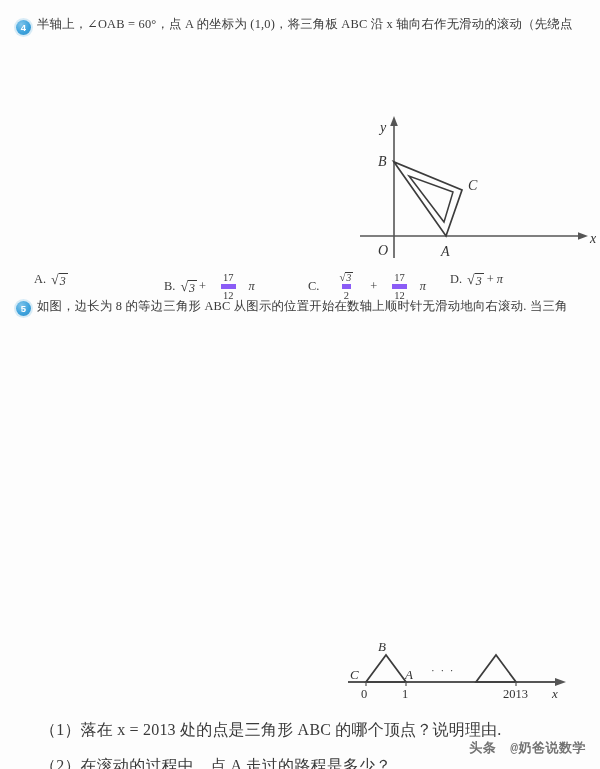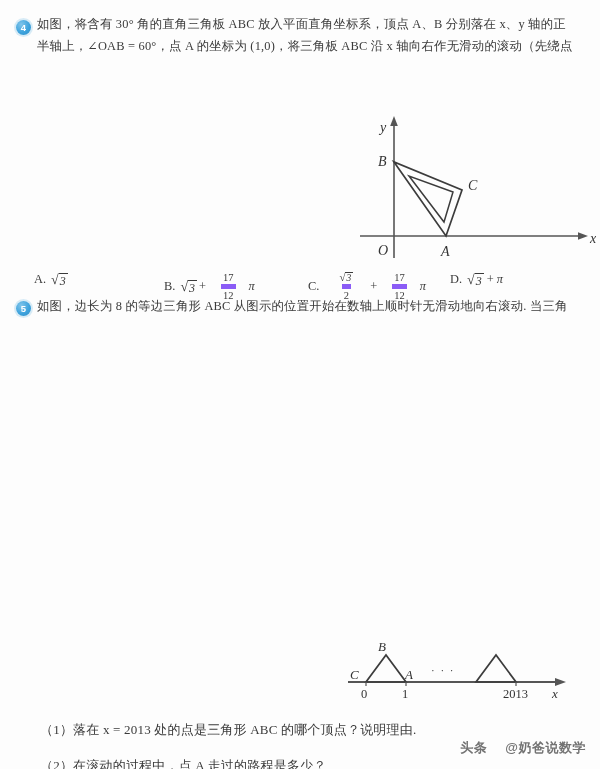--- a/index.html
+++ b/index.html
@@ -129,55 +129,54 @@
     width: 300px;
     height: 70px;
   }
   .fig-svg { display: block; }
 
   
   .subq {
     position: absolute;
     left: 40px;
     width: 545px;
-    font-size: 13px;
+    font-size: 16px;
     line-height: 20px;
     color: #3a3a3a;
     letter-spacing: 0.2px;
   }
   #subq-1 { top: 424px; }
   #subq-2 { top: 460px; }
 
   
   #footer-watermark {
     position: absolute;
     right: 14px;
     bottom: 12px;
     display: flex;
     align-items: center;
-    gap: 5px;
-    font-family: Liberation Sans, sans-serif;
+    gap: 14px;
+    font-family: Liberation Mono, monospace;
     font-size: 13px;
     font-weight: bold;
     color: #555555;
     opacity: 0.82;
   }
   #footer-watermark .wm-brand { letter-spacing: 0.5px; }
-  #footer-watermark .wm-handle { letter-spacing: 0.5px; margin-left: 13px; }
+  #footer-watermark .wm-handle { letter-spacing: 0.5px; }
 </style>
 </head>
 <body>
 
 <div class="page">
 
   <div class="problem" id="problem-4">
     <div class="badge">4</div>
 
     <div class="stem">
-      <span class="ind">如图，将含有 30° 角的直角三角板 ABC 放入平面直角坐标系，顶点 A、B 分别落在 x、y 轴的正</span>
       <span class="ind">半轴上，∠OAB = 60°，点 A 的坐标为 (1,0)，将三角板 ABC 沿 x 轴向右作无滑动的滚动（先绕点</span>
     </div>
 
     <div id="figure-1">
       <svg class="fig-svg" width="248" height="152" viewBox="0 0 248 152" xmlns="http://www.w3.org/2000/svg">
 
         <line x1="42" y1="148" x2="42" y2="14" stroke="#555" stroke-width="1.6"></line>
         <polygon points="42,6 38.2,16 45.8,16" fill="#555"></polygon>
 
         <line x1="8" y1="126" x2="228" y2="126" stroke="#555" stroke-width="1.6"></line>

